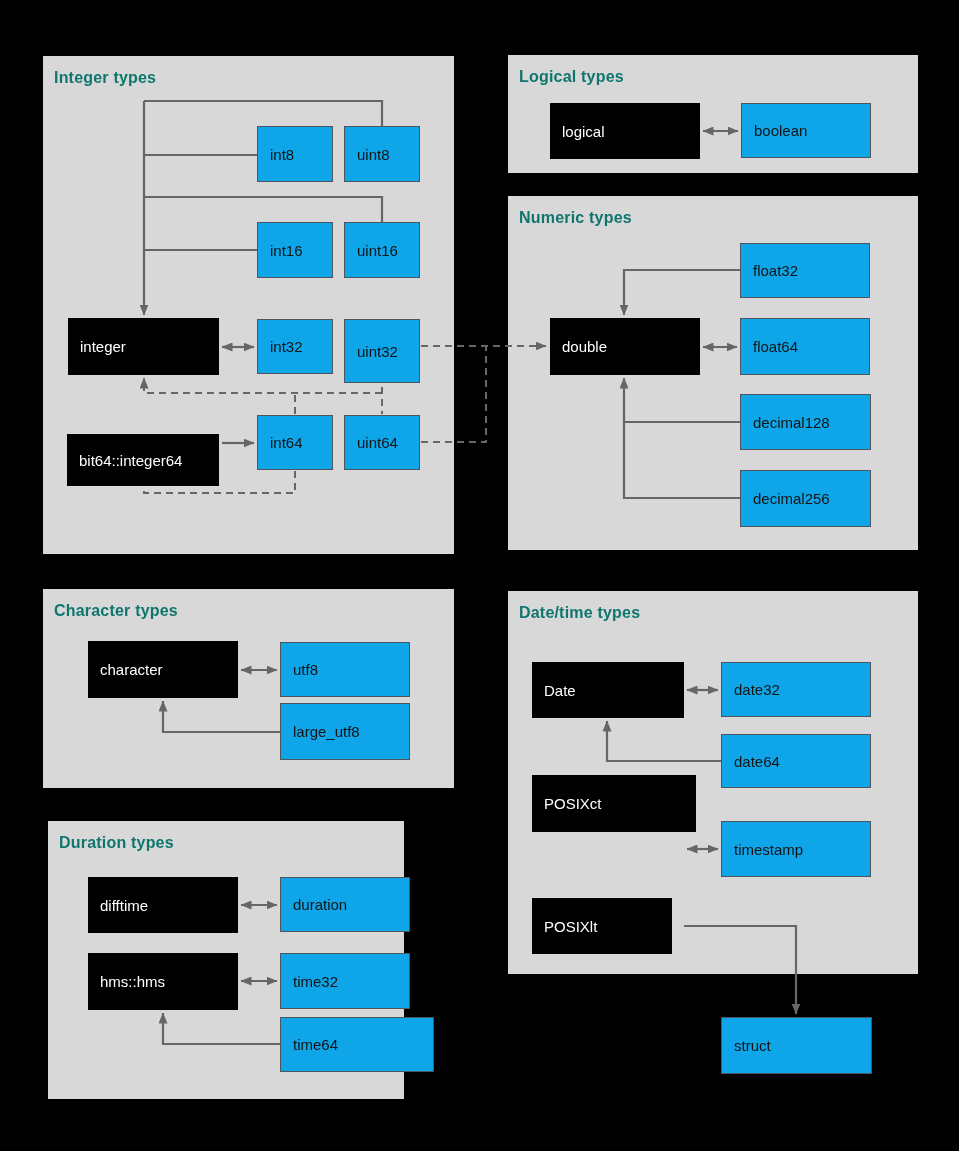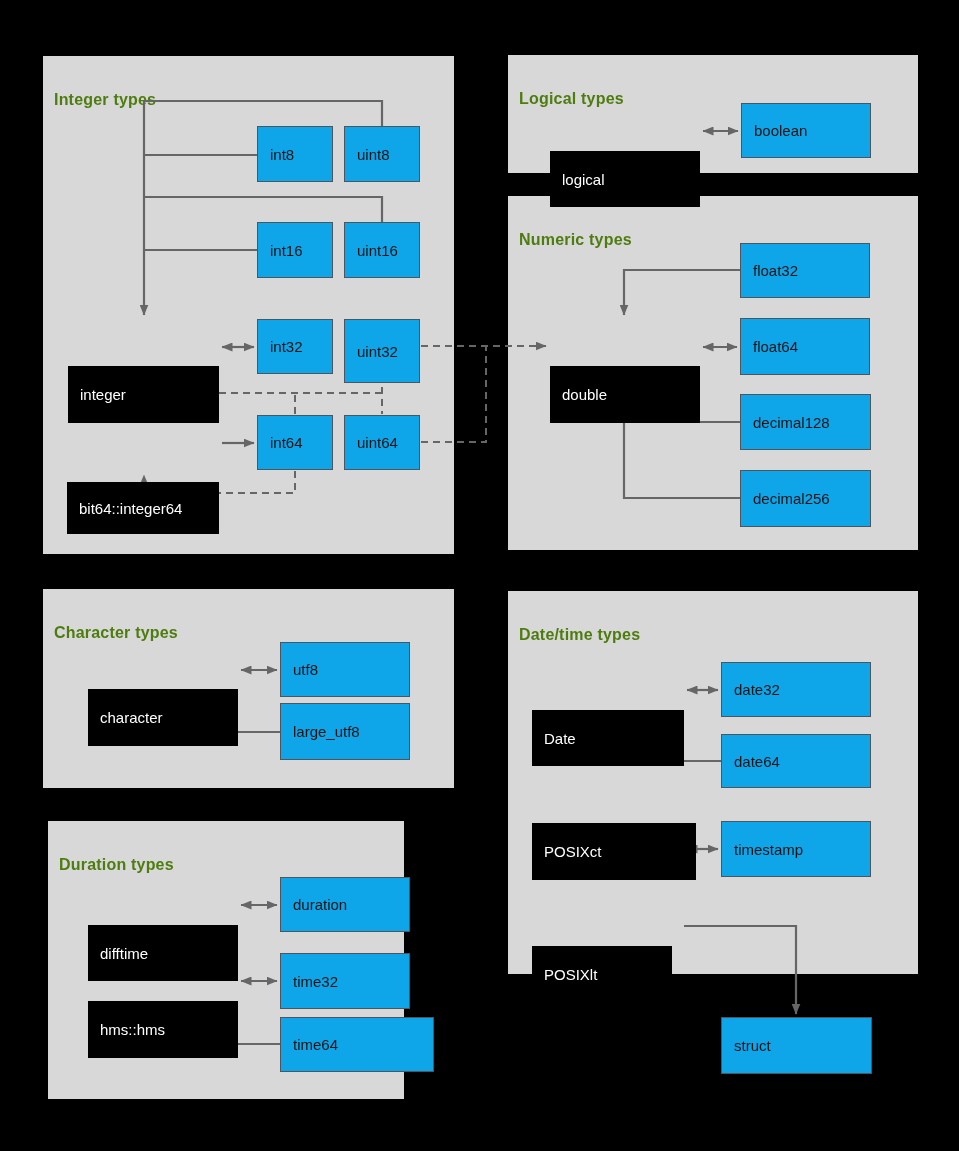--- a/index.html
+++ b/index.html
@@ -7,30 +7,30 @@
     width:959px;height:1151px;position:relative;overflow:hidden;
     background:#000000;
     font-family:"Liberation Sans","DejaVu Sans",sans-serif;
   }
   .panel{
     position:absolute;
     background:#d8d8d8;
   }
   .panel-title{
     position:absolute;left:11px;top:13px;
-    font-size:16px;font-weight:700;color:#4d7c0f;
-    letter-spacing:.2px;white-space:nowrap;margin-top:22px;
+    font-size:16px;font-weight:700;color:#0f766e;
+    letter-spacing:.2px;white-space:nowrap;
   }
   .node{
     position:absolute;display:flex;align-items:center;
     box-sizing:border-box;padding:0 12px;
     font-size:15px;white-space:nowrap;
   }
   .r-node{
-    background:#000000;color:#ffffff;margin-top:48px;
+    background:#000000;color:#ffffff;
   }
   .a-node{
     background:#0ea5e9;color:#141414;
     border:1.5px solid #4f555c;
   }
   svg.connectors{
     position:absolute;left:0;top:0;pointer-events:none;
   }
   .edge{stroke:#666666;stroke-width:2.2;fill:none;}
   .edge.dashed{stroke-width:2;stroke-dasharray:7 5;}

